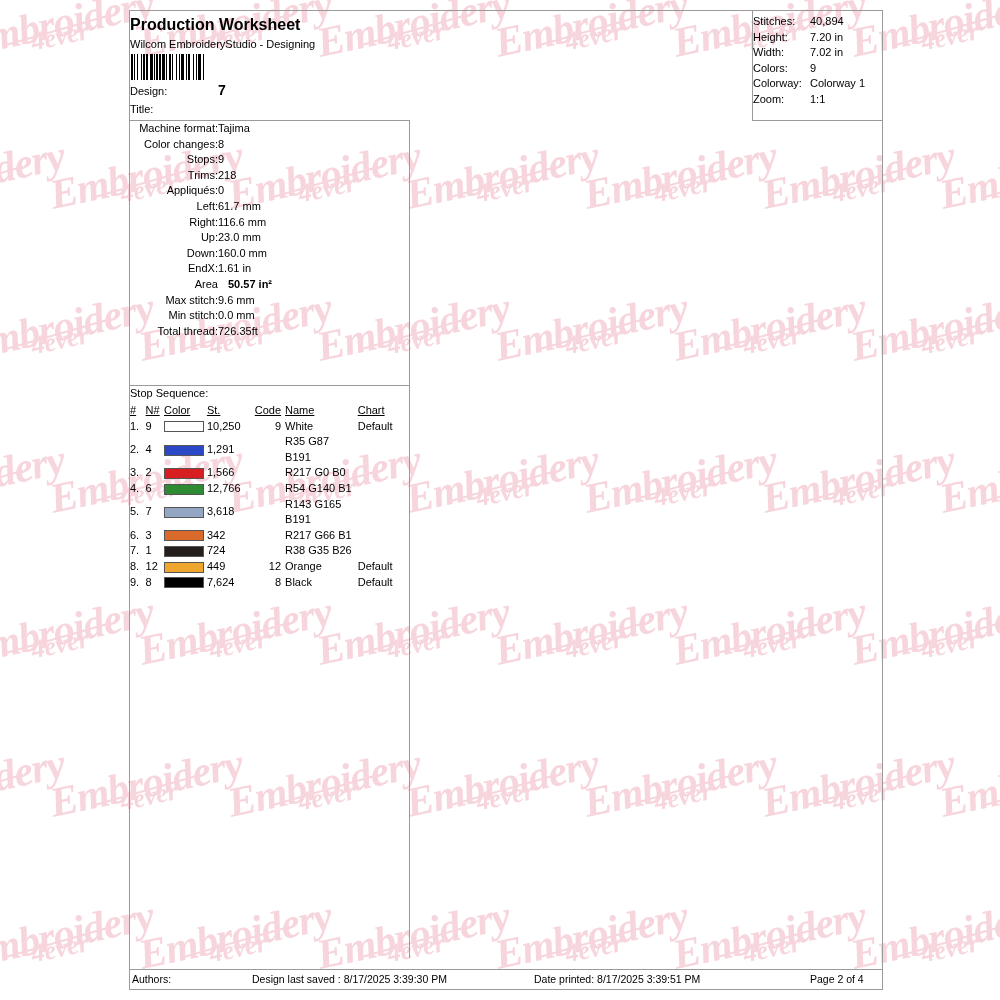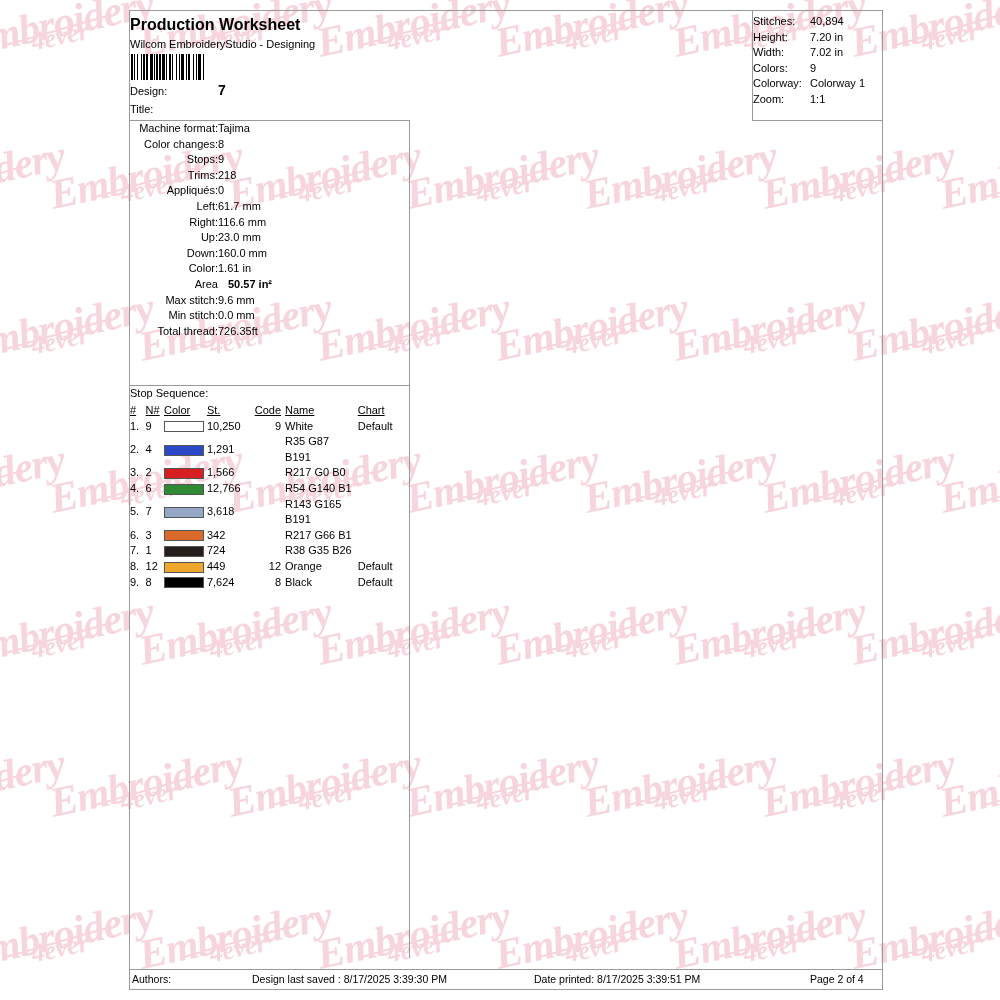--- a/index.html
+++ b/index.html
@@ -487,21 +487,21 @@
   <div id="info-list">
       <div class="row"><span class="k">Machine format:</span><span class="v">Tajima</span></div>
       <div class="row"><span class="k">Color changes:</span><span class="v">8</span></div>
       <div class="row"><span class="k">Stops:</span><span class="v">9</span></div>
       <div class="row"><span class="k">Trims:</span><span class="v">218</span></div>
       <div class="row"><span class="k">Appliqués:</span><span class="v">0</span></div>
       <div class="row"><span class="k">Left:</span><span class="v">61.7 mm</span></div>
       <div class="row"><span class="k">Right:</span><span class="v">116.6 mm</span></div>
       <div class="row"><span class="k">Up:</span><span class="v">23.0 mm</span></div>
       <div class="row"><span class="k">Down:</span><span class="v">160.0 mm</span></div>
-      <div class="row"><span class="k">Color:</span><span class="v">1.61 in</span></div>
+      <div class="row"><span class="k">EndX:</span><span class="v">1.61 in</span></div>
       <div class="row"><span class="k">Area</span><span class="v indent">50.57 in²</span></div>
       <div class="row"><span class="k">Max stitch:</span><span class="v">9.6 mm</span></div>
       <div class="row"><span class="k">Min stitch:</span><span class="v">0.0 mm</span></div>
       <div class="row"><span class="k">Total thread:</span><span class="v">726.35ft</span></div>
     </div>
 
   <div id="stopseq-title">Stop Sequence:</div>
   <table id="stopseq">
     <thead>
       <tr>

